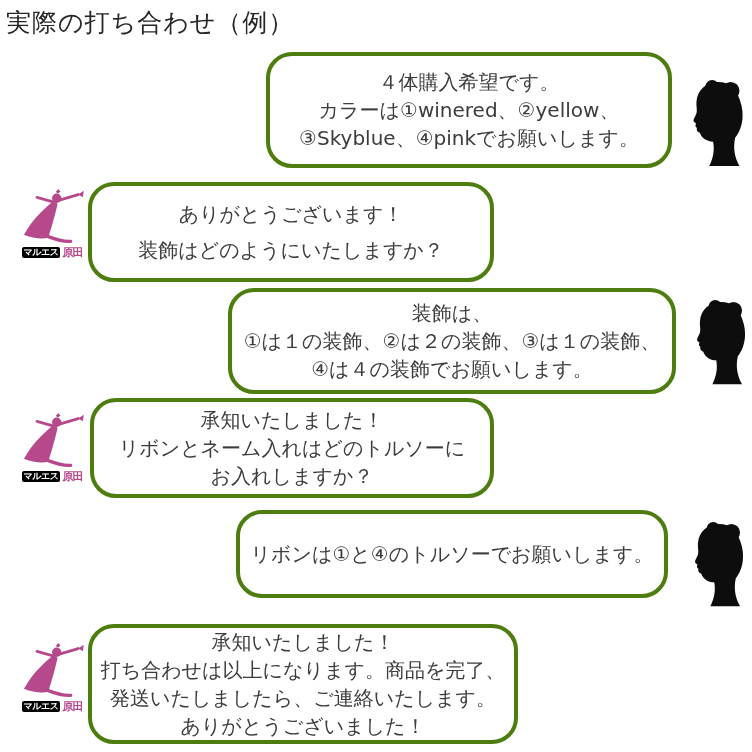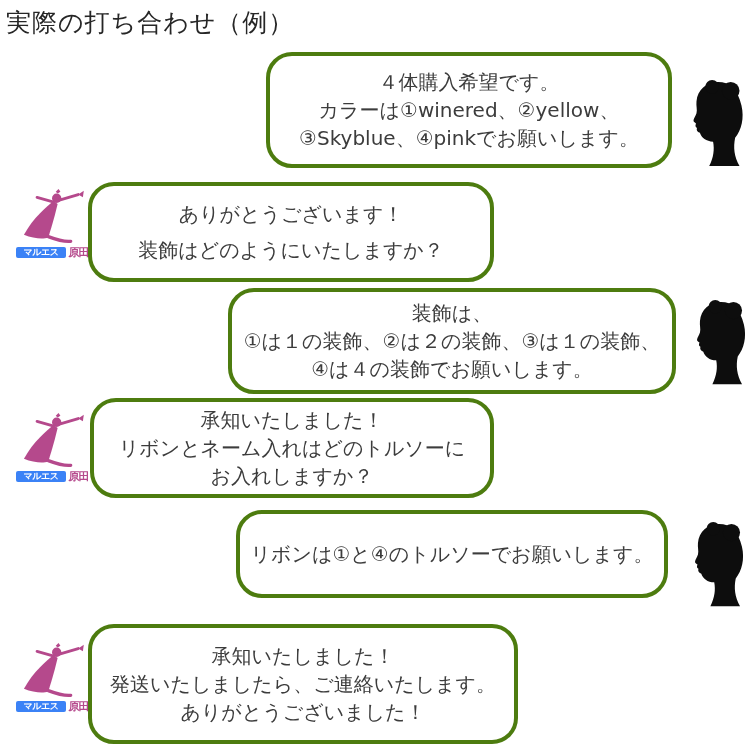--- a/index.html
+++ b/index.html
@@ -19,21 +19,21 @@
     padding:4px 6px;
   }
   .bubble .line{white-space:nowrap;}
   .avatar{position:absolute;}
   .logo{position:absolute;display:flex;flex-direction:column;align-items:center;}
   .logo-badge{
     display:flex;align-items:center;gap:2px;margin-top:1px;
     font-size:10px;font-weight:bold;line-height:1;
   }
   .logo-badge .badge-box{
-    background:#3b82f6;color:#fff;border-radius:2px;padding:1px 8px;
+    background:#000000;color:#fff;border-radius:2px;padding:1px 2px;
     font-size:9px;letter-spacing:-0.5px;
   }
   .logo-badge .badge-name{color:#b5498c;font-size:11px;letter-spacing:-1px;}
 </style>
 </head>
 <body>
 
 <svg width="0" height="0" style="position:absolute">
   <defs>
     <symbol id="sym-avatar" viewBox="0 0 60 92">
@@ -139,15 +139,16 @@
   <svg width="72" height="58">
       <use href="#sym-dancer"></use>
     </svg>
   <div class="logo-badge">
     <span class="badge-box">マルエス</span>
     <span class="badge-name">原田</span>
   </div>
 </div>
 <div class="bubble" style="left:88px;top:624px;width:430px;height:120px;">
   <div class="line">承知いたしました！</div>
+  <div class="line">打ち合わせは以上になります。商品を完了、</div>
   <div class="line">発送いたしましたら、ご連絡いたします。</div>
   <div class="line">ありがとうございました！</div>
 </div>
 
 </body></html>

